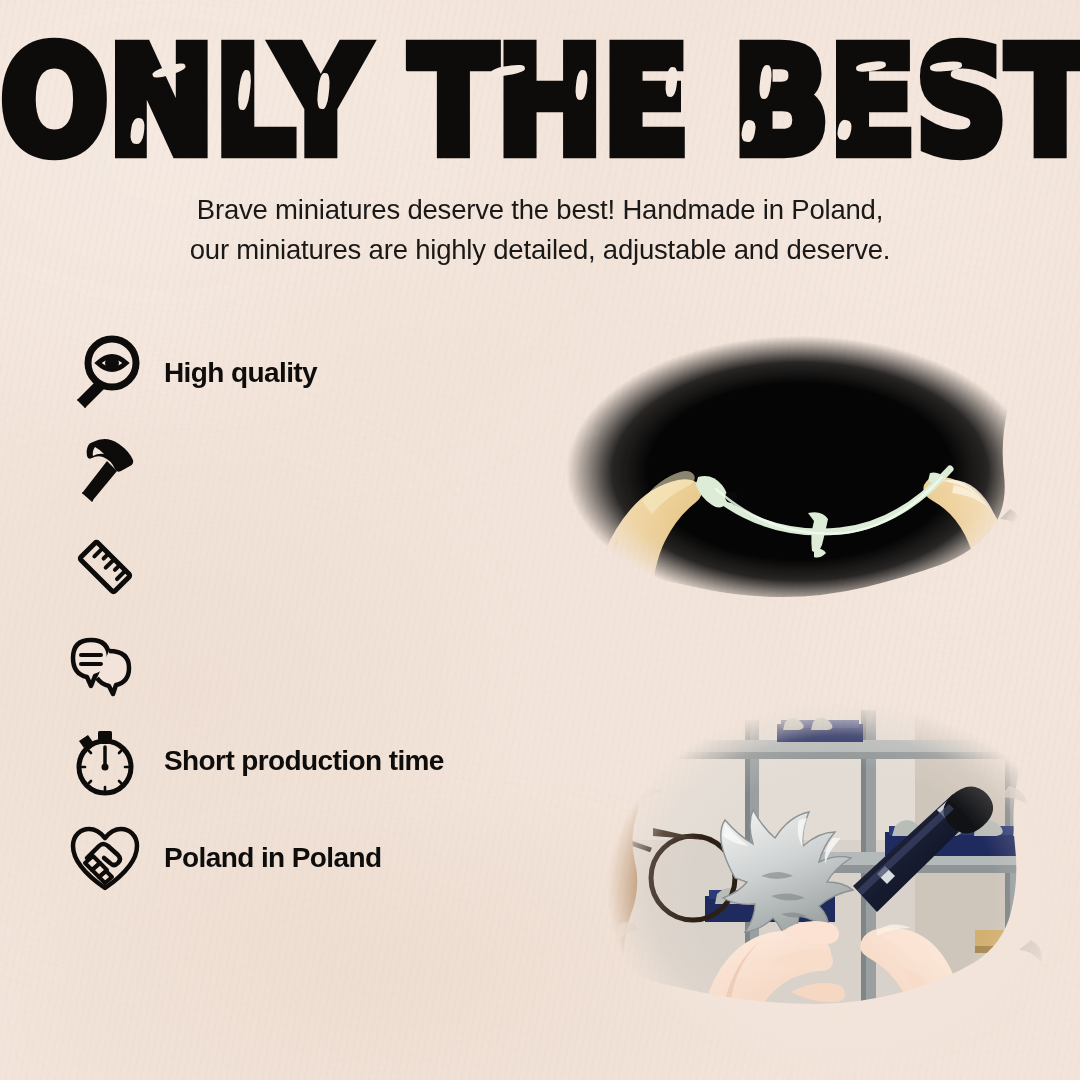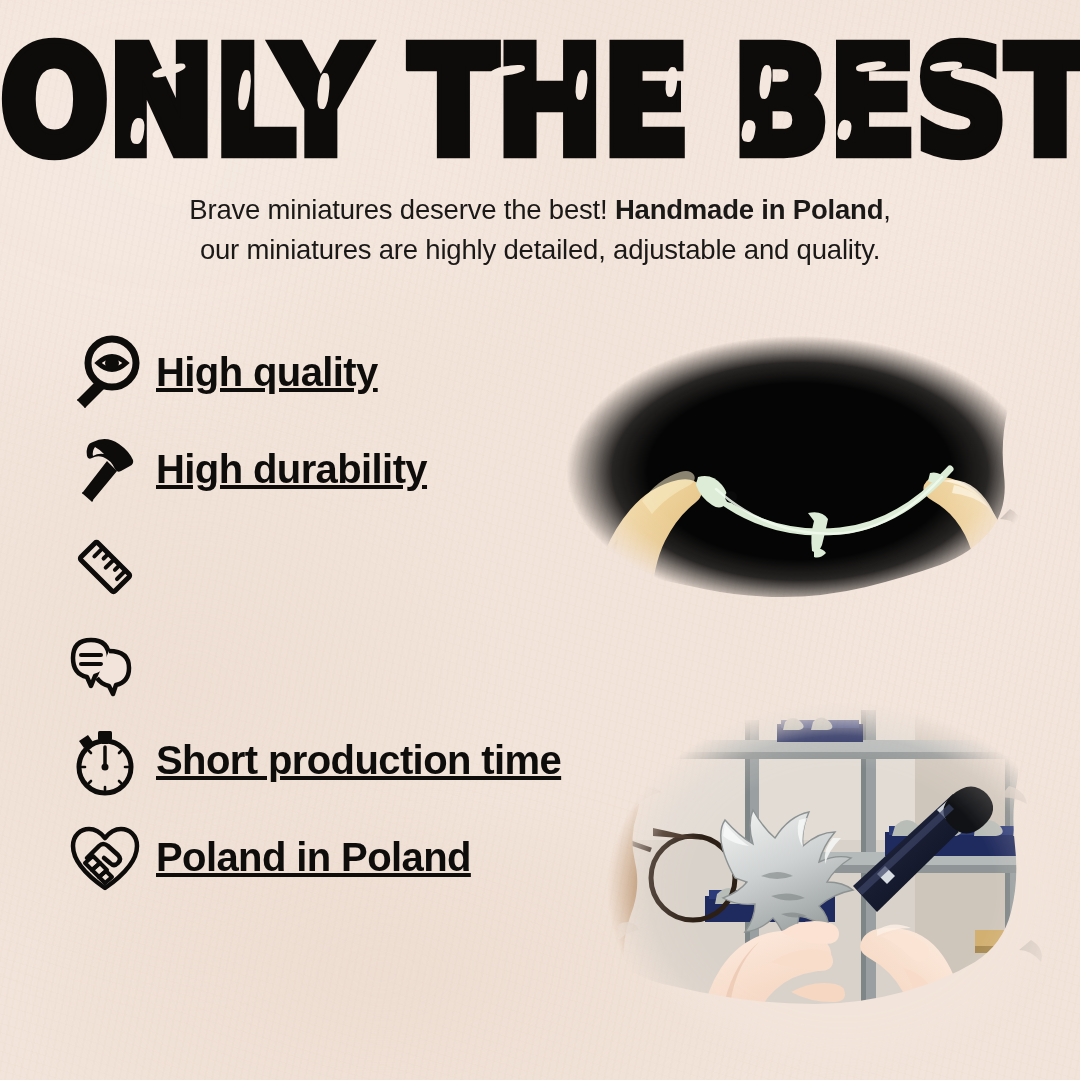--- a/index.html
+++ b/index.html
@@ -98,21 +98,21 @@
   #subtitle {
     position: absolute;
     left: 0; right: 0;
     top: 190px;
     text-align: center;
     color: #1b1918;
     font-size: 27.5px;
     line-height: 40px;
     letter-spacing: -.2px;
   }
-  #subtitle b { font-weight: 700; }
+  #subtitle b { font-weight: 400; }
 
   
   #features {
     position: absolute;
     left: 62px;
     top: 324px;
     width: 730px;
   }
   .feature {
     position: relative;
@@ -123,27 +123,26 @@
   .feature .ico {
     width: 86px;
     min-width: 86px;
     height: 86px;
     display: flex;
     align-items: center;
     justify-content: center;
   }
   .feature .ico svg { display: block; }
   .feature .label {
-    margin-left: 8px;
+    margin-left: 16px;
     color: #0e0d0c;
-    font-size: 40px;
+    font-size: 28px;
     font-weight: 700;
     letter-spacing: -.6px;
     white-space: nowrap;
-    text-decoration: underline;
   }
 
   
   .photo {
     position: absolute;
     overflow: hidden;
   }
   .photo .inner { position: absolute; inset: 0; }
 
   
@@ -196,21 +195,21 @@
   <div class="gloss" style="left:742px;  top:120px; width:13px; height:22px; transform:rotate(10deg);"></div>
   <div class="gloss" style="left:856px;  top:62px;  width:30px; height:9px;  transform:rotate(-8deg);"></div>
   <div class="gloss" style="left:838px;  top:120px; width:13px; height:20px; transform:rotate(12deg);"></div>
   <div class="gloss" style="left:930px;  top:62px;  width:32px; height:9px;  transform:rotate(-6deg);"></div>
 
   <div id="subtitle">
     <span>
       <span>Brave miniatures deserve the best!</span>
       <b>Handmade in Poland</b><span>,</span>
     </span><br>
-    <span>our miniatures are highly detailed, adjustable and quality.</span>
+    <span>our miniatures are highly detailed, adjustable and deserve.</span>
   </div>
 
   <div id="features">
 
     <div class="feature">
       <span class="ico">
         <svg width="80" height="80" viewBox="0 0 80 80">
           <g fill="none" stroke="#0d0c0b" stroke-width="7">
             <circle cx="47" cy="30" r="24"></circle>
           </g>
@@ -228,21 +227,20 @@
           <g fill="#0d0c0b">
 
             <path d="M28 12 q13 -7 26 2 q10 7 14 16 q1 4 -3 6 l-9 5 q-4 2 -6 -2 q-4 -9 -12 -12 q-6 -2 -11 1 q-4 2 -5 -2 q-1 -6 1 -10 q1 -3 5 -4 Z"></path>
 
             <path d="M30 17 q-3 4 -2 9 q5 -3 11 -2 q-5 -5 -9 -7 Z" fill="#f2e4da"></path>
 
             <path d="M42 31 L18 62 a1 1 0 0 0 0 2 l8 7 a1 1 0 0 0 2 -1 L52 41 Z"></path>
           </g>
         </svg>
       </span>
-      <span class="label">High durability</span>
     </div>
 
     <div class="feature">
       <span class="ico">
         <svg width="80" height="80" viewBox="0 0 80 80">
           <g transform="rotate(45 40 40)">
             <rect x="16" y="28" width="48" height="24" rx="2" fill="none" stroke="#0d0c0b" stroke-width="5"></rect>
             <g stroke="#0d0c0b" stroke-width="4" stroke-linecap="round">
               <line x1="25" y1="28" x2="25" y2="40"></line>
               <line x1="33" y1="28" x2="33" y2="35"></line>

